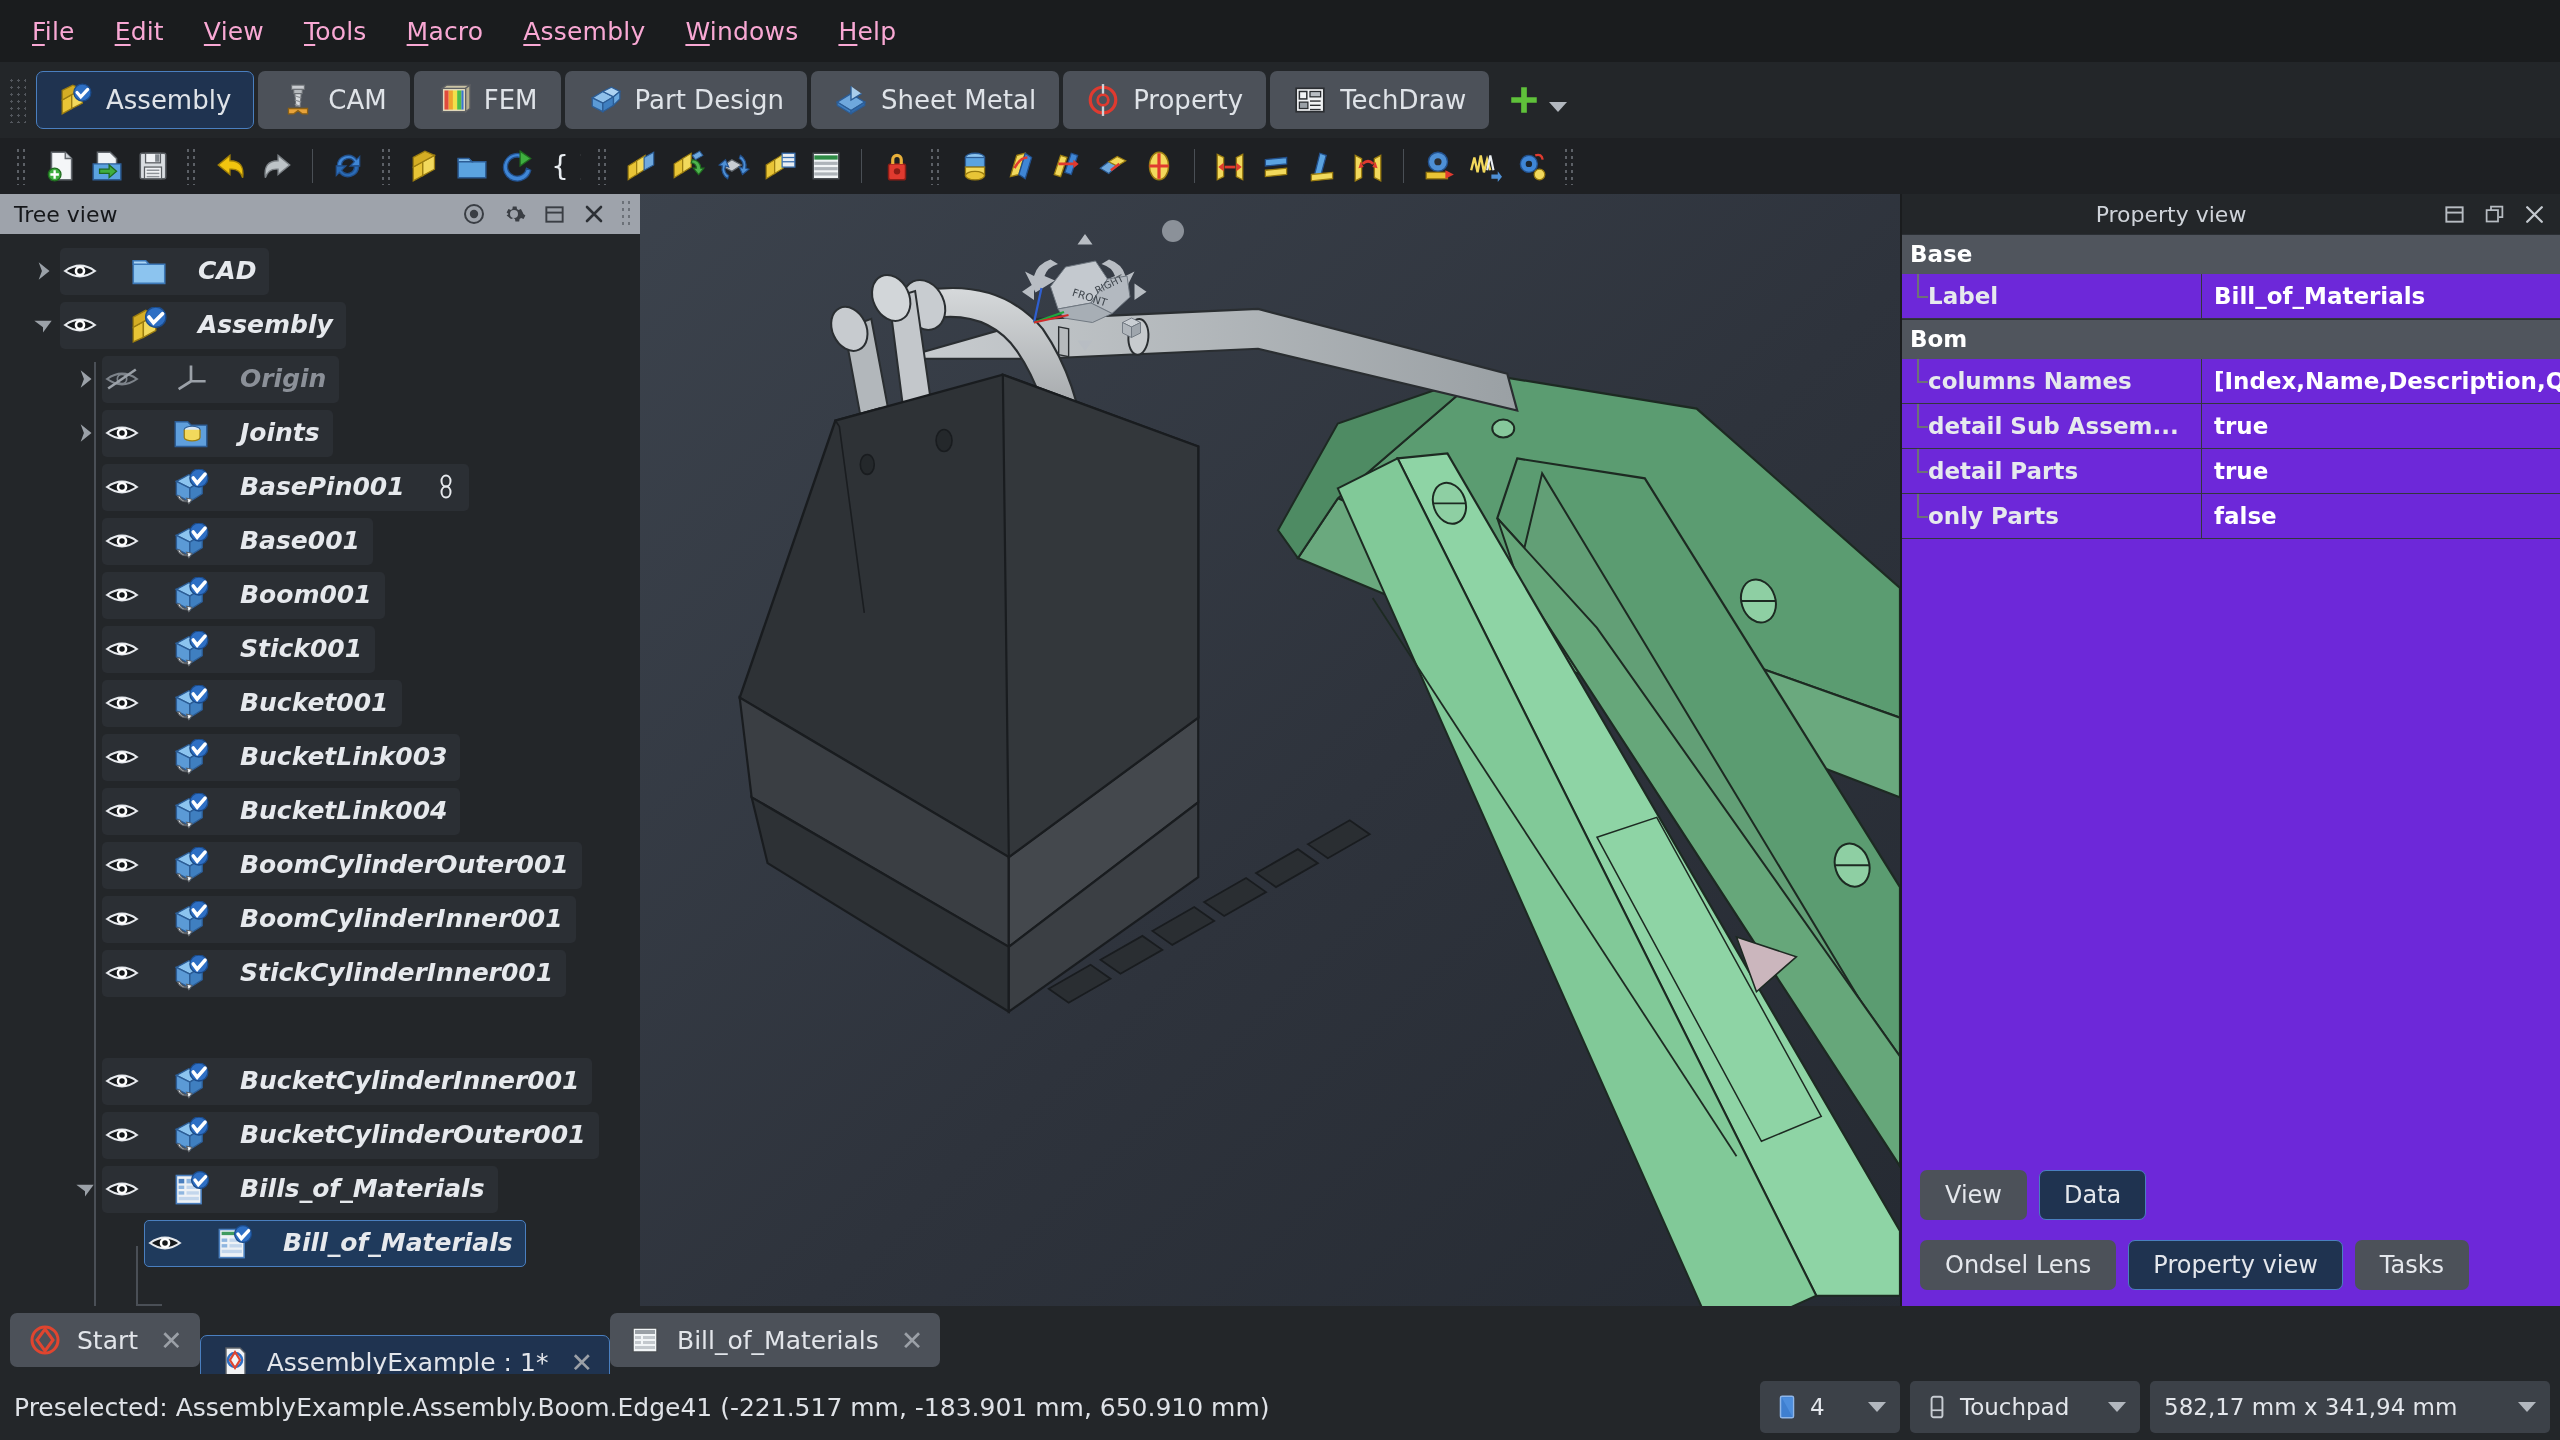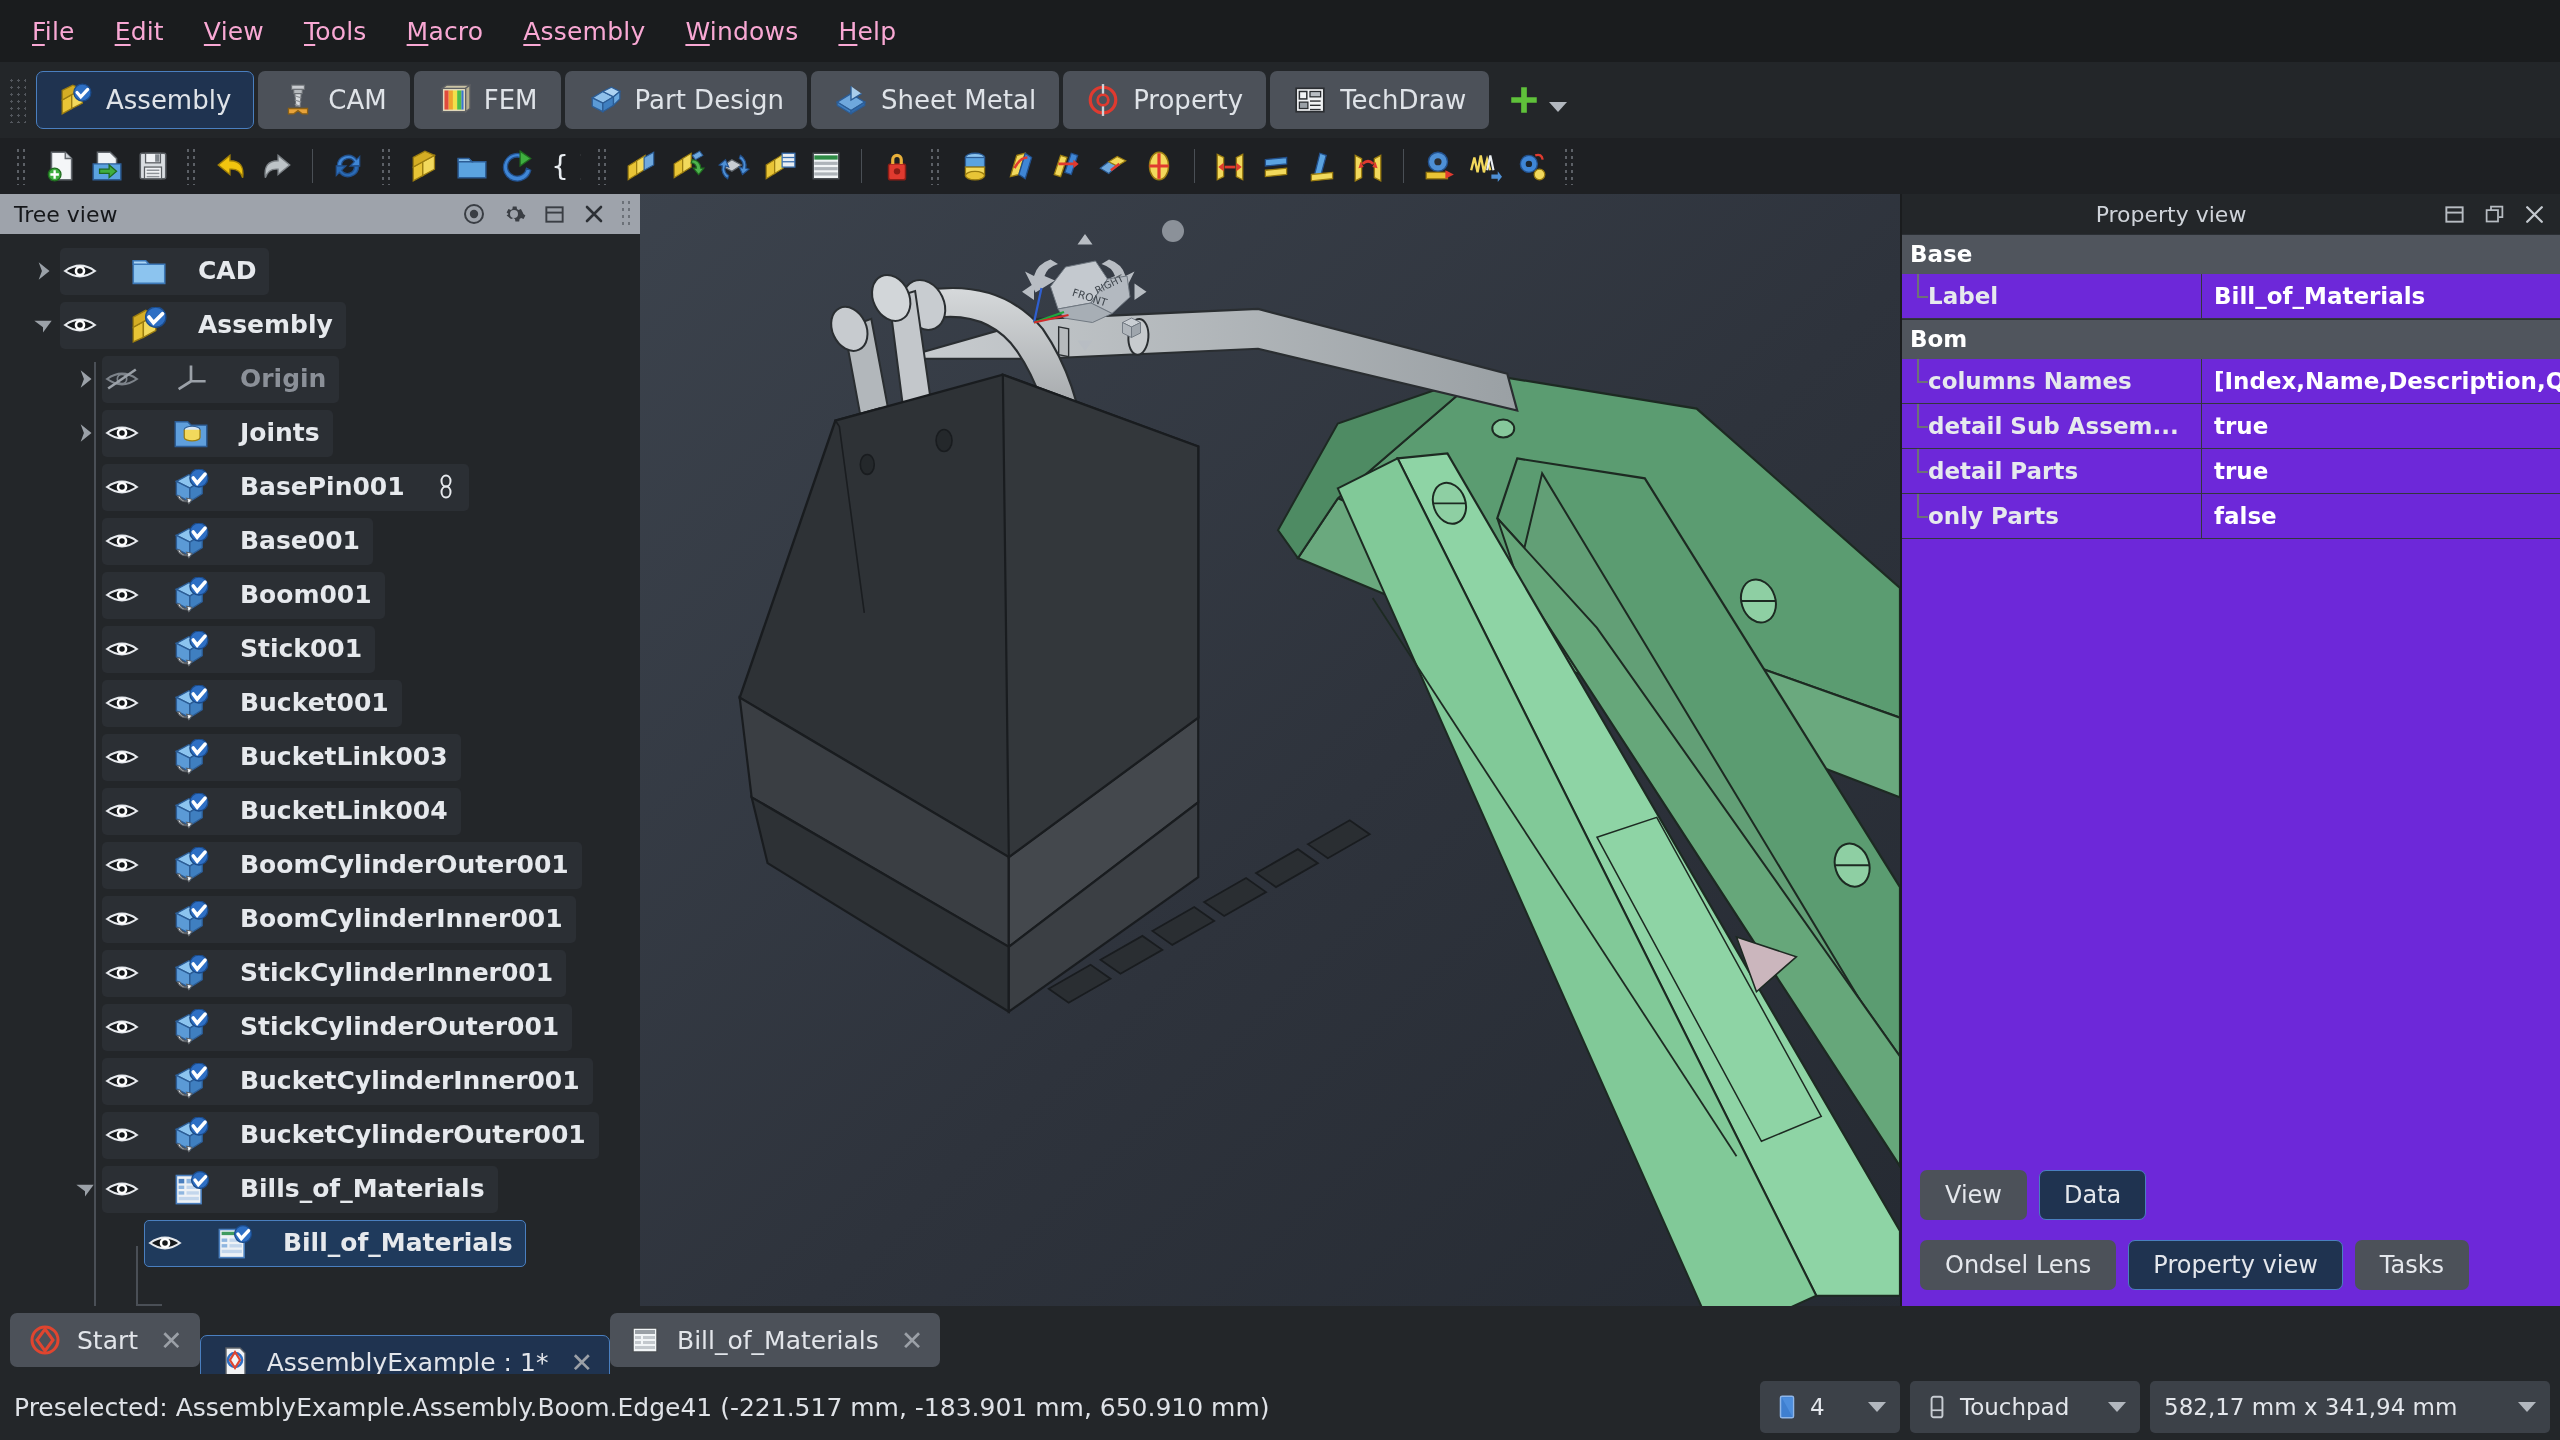--- a/index.html
+++ b/index.html
@@ -78,21 +78,21 @@
     background-image:radial-gradient(#6c7178 1.1px, transparent 1.2px);
     background-size:6px 7px;
   }
   .tree{ flex:1; overflow:hidden; padding-top:10px; position:relative; }
   .trow{
     display:flex; align-items:center; height:54px; position:relative;
     font-size:25px; color:#e6e9ed; font-weight:bold; cursor:pointer;
   }
   .trow .lbl{
     background:#2b2f34; border-radius:5px; padding:5px 13px 6px 0;
-    display:inline-flex; align-items:center; gap:31px;
+    display:inline-flex; align-items:center; gap:31px;font-style:italic;
   }
   .trow.sel .lbl{ background:#1f3a5c; border:1px solid #4a7fbf; padding:4px 12px 5px 0;}
   .trow.dim .lbl{ color:#8b9098; background:#2b2f34; }
   .arrow{ width:34px; height:34px; flex:0 0 34px; display:flex; align-items:center; justify-content:center;}
   .arrow svg{ width:26px; height:26px; }
   .eye{ width:40px; flex:0 0 40px; display:flex; align-items:center; justify-content:center;}
   .nicon{ width:36px; height:36px; flex:0 0 36px; }
   .guide{ position:absolute; border-left:2px solid #4a4f56; }
 
   
@@ -829,38 +829,20 @@
                   <circle cx="23" cy="8" r="8" fill="#2e6fc4" stroke="#1b4b8a" stroke-width="1.2"></circle>
                   <path d="M18 8 l3.5 4.5 l7 -8" stroke="#fff" stroke-width="3.2" fill="none" stroke-linecap="round"></path>
                   <path d="M6 24 a6 6 0 0 0 7 4 l-1 -2 l5 1 l-3 4 l-1 -2 a8 8 0 0 1 -9 -5 z" fill="#f6f8fa" stroke="#5b6066" stroke-width=".9"></path>
                 </svg></span>
               <span>StickCylinderInner001</span>
             </div>
           </div>
           <div class="trow">
             <div style="width:68px;flex:0 0 68px;"></div>
             <div class="arrow"></div>
-            <div class="lbl">
-              <span class="eye">
-                <svg viewBox="0 0 32 22" style="width:34px;height:24px;">
-                  <path d="M2 11 q14 -10 28 0 q-14 10 -28 0 z" fill="#15181b" stroke="#e6e9ed" stroke-width="2"></path>
-                  <circle cx="16" cy="11" r="5" fill="#ffffff"></circle>
-                  <circle cx="16" cy="11" r="2.6" fill="#15181b"></circle>
-                </svg>
-              </span>
-              <span class="nicon"><svg viewBox="0 0 32 32">
-                  <polygon points="3,11 14,5 26,10 15,17" fill="#8cc4ef" stroke="#2c5d96" stroke-width="1.2"></polygon>
-                  <polygon points="3,11 15,17 15,29 3,23" fill="#5b9ad6" stroke="#2c5d96" stroke-width="1.2"></polygon>
-                  <polygon points="15,17 26,10 26,22 15,29" fill="#3f7fc0" stroke="#2c5d96" stroke-width="1.2"></polygon>
-                  <circle cx="23" cy="8" r="8" fill="#2e6fc4" stroke="#1b4b8a" stroke-width="1.2"></circle>
-                  <path d="M18 8 l3.5 4.5 l7 -8" stroke="#fff" stroke-width="3.2" fill="none" stroke-linecap="round"></path>
-                  <path d="M6 24 a6 6 0 0 0 7 4 l-1 -2 l5 1 l-3 4 l-1 -2 a8 8 0 0 1 -9 -5 z" fill="#f6f8fa" stroke="#5b6066" stroke-width=".9"></path>
-                </svg></span>
-              <span>StickCylinderOuter001</span>
-            </div>
           </div>
           <div class="trow">
             <div style="width:68px;flex:0 0 68px;"></div>
             <div class="arrow"></div>
             <div class="lbl">
               <span class="eye">
                 <svg viewBox="0 0 32 22" style="width:34px;height:24px;">
                   <path d="M2 11 q14 -10 28 0 q-14 10 -28 0 z" fill="#15181b" stroke="#e6e9ed" stroke-width="2"></path>
                   <circle cx="16" cy="11" r="5" fill="#ffffff"></circle>
                   <circle cx="16" cy="11" r="2.6" fill="#15181b"></circle>

